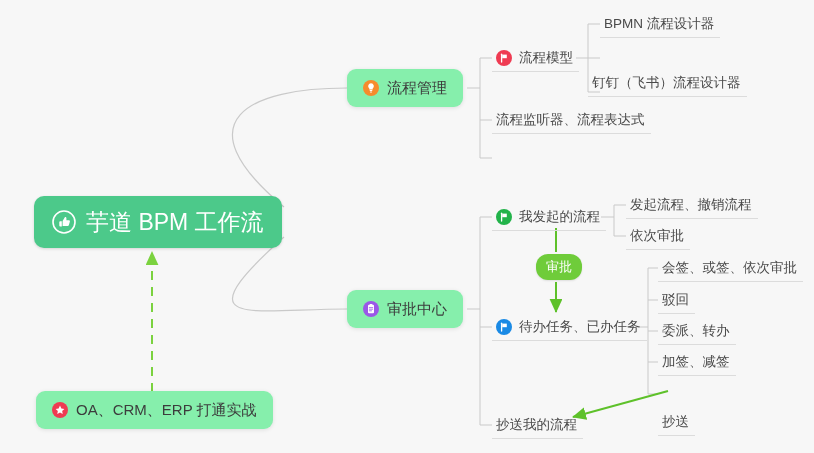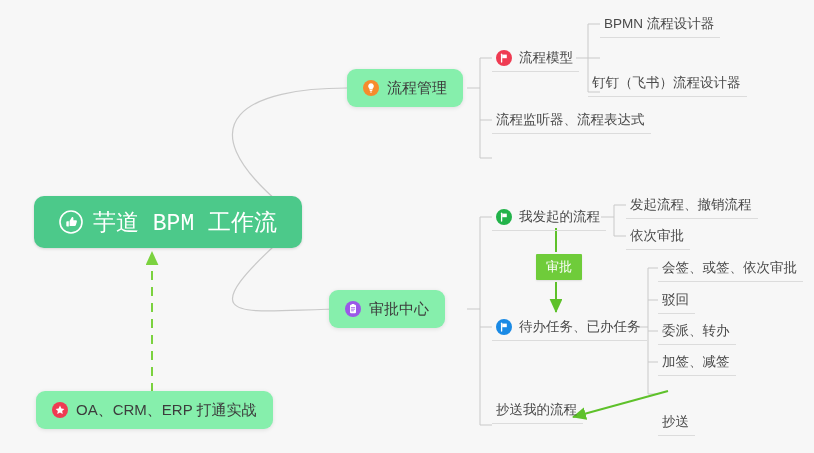--- a/index.html
+++ b/index.html
@@ -12,27 +12,26 @@
   #stage { position: relative; width: 814px; height: 453px; background: #f7f7f7; }
 
   svg.layer { position: absolute; left: 0; top: 0; width: 814px; height: 453px; pointer-events: none; }
 
   .node { position: absolute; display: flex; align-items: center; white-space: nowrap; }
 
   
   .root {
     background: #4cc98a;
     border-radius: 10px;
-    padding: 0 25px;
+    padding: 0 18px;
     height: 52px;
     color: #ffffff;
     font-size: 23px;
     box-shadow: 0 1px 3px rgba(0,0,0,0.14);
     gap: 10px;
-    font-family: Liberation Mono, monospace;
   }
 
   
   .card {
     background: #86efac;
     border-radius: 9px;
     height: 38px;
     padding: 0 16px;
     font-size: 15px;
     color: #3c3c3c;
@@ -48,21 +47,21 @@
     padding: 0 6px 0 4px;
     border-bottom: 1px solid #dcdcdc;
     gap: 7px;
     align-items: center;
   }
 
   
   .tag {
     background: #6fcc3a;
     color: #ffffff;
-    border-radius: 1px;
+    border-radius: 12px;
     font-size: 13px;
     height: 26px;
     padding: 0 10px;
     justify-content: center;
     box-shadow: 0 1px 2px rgba(0,0,0,0.10);
   }
 
   .icon { display: inline-flex; align-items: center; justify-content: center; flex: 0 0 auto; }
 
   .ico-16 { width: 16px; height: 16px; }
@@ -169,21 +168,21 @@
     <span class="lbl">BPMN 流程设计器</span>
   </div>
   <div class="node leaf" style="left:588px; top:44px;margin-top:25px;">
     <span class="lbl">钉钉（飞书）流程设计器</span>
   </div>
 
   <div class="node leaf" style="left:492px; top:106px;">
     <span class="lbl">流程监听器、流程表达式</span>
   </div>
 
-  <div class="node card" style="left:329px; top:290px;align-items:center;">
+  <div class="node card" style="left:347px; top:290px;align-items:center;">
     <span class="icon ico-16">
       <svg width="16" height="16" viewBox="0 0 16 16">
         <circle cx="8" cy="8" r="8" fill="#9b57e8"></circle>
         <rect x="5" y="3.8" width="6" height="8.4" rx="1" fill="#ffffff"></rect>
         <rect x="6.6" y="3" width="2.8" height="1.6" rx="0.6" fill="#ffffff"></rect>
         <path d="M6.3 6.6h3.4M6.3 8.2h3.4M6.3 9.8h2.2" stroke="#9b57e8" stroke-width="0.8" stroke-linecap="round"></path>
       </svg>
     </span>
     <span class="lbl">审批中心</span>
   </div>
@@ -230,21 +229,21 @@
   <div class="node leaf" style="left:658px; top:317px;">
     <span class="lbl">委派、转办</span>
   </div>
   <div class="node leaf" style="left:658px; top:348px;">
     <span class="lbl">加签、减签</span>
   </div>
   <div class="node leaf" style="left:658px; top:380px;margin-top:28px;">
     <span class="lbl">抄送</span>
   </div>
 
-  <div class="node leaf" style="left:492px; top:396px;">
+  <div class="node leaf" style="left:492px; top:411px;">
     <span class="lbl">抄送我的流程</span>
   </div>
 
   <div class="node card" style="left:36px; top:391px;">
     <span class="icon ico-16">
       <svg width="16" height="16" viewBox="0 0 16 16">
         <circle cx="8" cy="8" r="8" fill="#ef3b52"></circle>
         <path d="M8 3.6l1.35 2.9 3.05.38-2.25 2.1.6 3.02L8 10.52l-2.75 1.48.6-3.02-2.25-2.1 3.05-.38z" fill="#ffffff"></path>
       </svg>
     </span>

